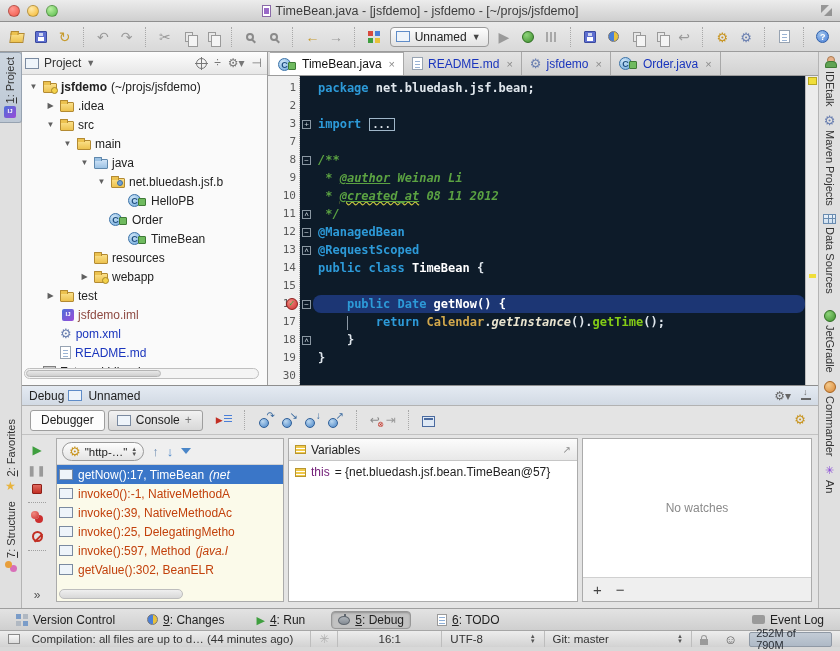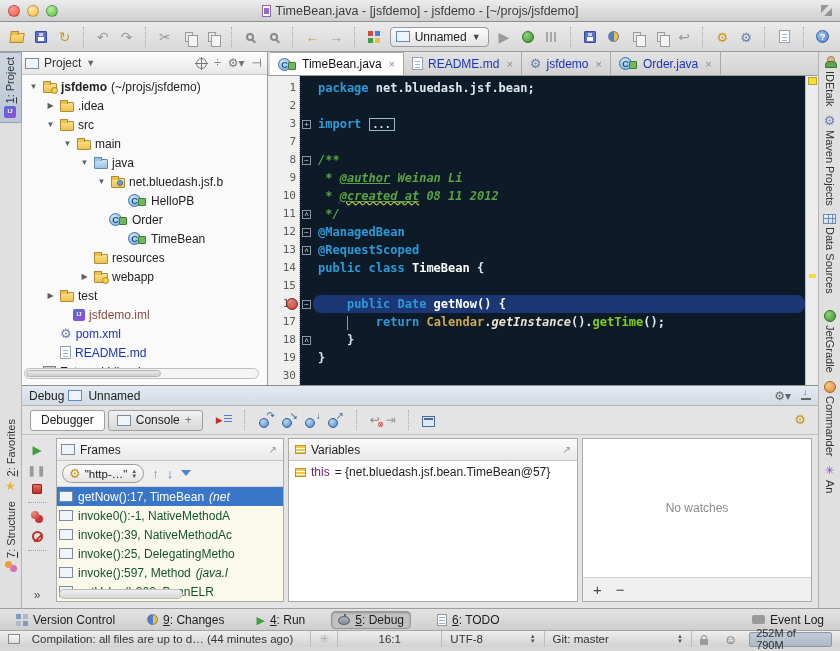--- a/index.html
+++ b/index.html
@@ -110,21 +110,21 @@
   .panel{border:1px solid #ababab;background:#fff;display:flex;flex-direction:column;min-height:0;}
   .phead{height:22px;flex:none;display:flex;align-items:center;gap:5px;padding:0 6px;
     background:linear-gradient(#fcfcfc,#e8e8e8);border-bottom:1px solid #c6c6c6;color:#222;}
   .pin{margin-left:auto;color:#8a8a8a;font-size:10px;}
   .frames{width:228px;flex:none;}
   .fcombo-row{height:26px;flex:none;background:#efefef;border-bottom:1px solid #d2d2d2;display:flex;align-items:center;gap:8px;padding:0 5px;}
   .fcombo{height:19px;border:1px solid #9a9a9a;border-radius:10px;background:linear-gradient(#fdfdfd,#e4e4e4);
     display:flex;align-items:center;gap:4px;padding:0 6px;font-size:11.5px;}
   .stepper{display:flex;flex-direction:column;font-size:6px;color:#555;line-height:5px;}
   .flist{flex:1;background:#fbfaea;overflow:hidden;position:relative;}
-  .frow{height:19px;display:flex;align-items:center;gap:5px;padding-left:4px;white-space:nowrap;color:#14532d;}
+  .frow{height:19px;display:flex;align-items:center;gap:5px;padding-left:4px;white-space:nowrap;color:#c2410c;}
   .frow .floc{font-style:italic;}
   .frow.selected{background:#3a76c8;color:#fff;}
   .fhscroll{position:absolute;left:2px;bottom:2px;width:55%;height:10px;border:1px solid #bdbdbd;border-radius:6px;background:linear-gradient(#efefef,#d8d8d8);}
   .vars{flex:1;min-width:0;}
   .vrow{display:flex;align-items:center;gap:5px;padding:4px 6px;white-space:nowrap;}
   .vname{color:#701a75;}
   .watches{width:230px;flex:none;}
   .wbody{flex:1;display:flex;align-items:center;justify-content:center;color:#8a8a8a;}
   .wbar{height:24px;flex:none;border-top:1px solid #d0d0d0;background:#efefef;display:flex;align-items:center;gap:14px;padding:0 10px;font-size:15px;color:#444;}
 
@@ -419,21 +419,21 @@
               <div class="trow" style="padding-left: 57px;">
                 <span class="chev">▶</span>
                 <span class="ic ic-folder-web"></span>
                 <span>webapp</span>
               </div>
               <div class="trow" style="padding-left: 23px;">
                 <span class="chev">▶</span>
                 <span class="ic ic-folder"></span>
                 <span>test</span>
               </div>
-              <div class="trow" style="padding-left: 36px;">
+              <div class="trow" style="padding-left: 25px;">
                 <span class="chev"></span>
                 <span class="ic ic-iml"></span>
                 <span style="color: rgb(142, 74, 66);">jsfdemo.iml</span>
               </div>
               <div class="trow" style="padding-left: 23px;">
                 <span class="chev"></span>
                 <span class="ic ic-gear"></span>
                 <span style="color: rgb(26, 53, 189);">pom.xml</span>
               </div>
               <div class="trow" style="padding-left: 23px;">
@@ -578,25 +578,20 @@
             <span class="ic ic-pause">❚❚</span>
             <span class="ic ic-stop"></span>
             <span class="dsep"></span>
             <span class="ic ic-bps"></span>
             <span class="ic ic-mute"></span>
             <span class="dsep"></span>
             <span style="margin-top:auto;color:#555;">»</span>
           </div>
 
           <div class="panel frames">
-            <div class="phead">
-              <span class="ic ic-frames"></span>
-              <span>Frames</span>
-              <span class="pin ic-pinarrow"></span>
-            </div>
             <div class="fcombo-row">
               <span class="fcombo">
                 <span class="ic ic-gear gold"></span>
                 <span>"http-…"</span>
                 <span class="stepper">
                     <span>▲</span>
                     <span>▼</span>
                   </span>
               </span>
               <span class="ic ic-arrow-up"></span>

